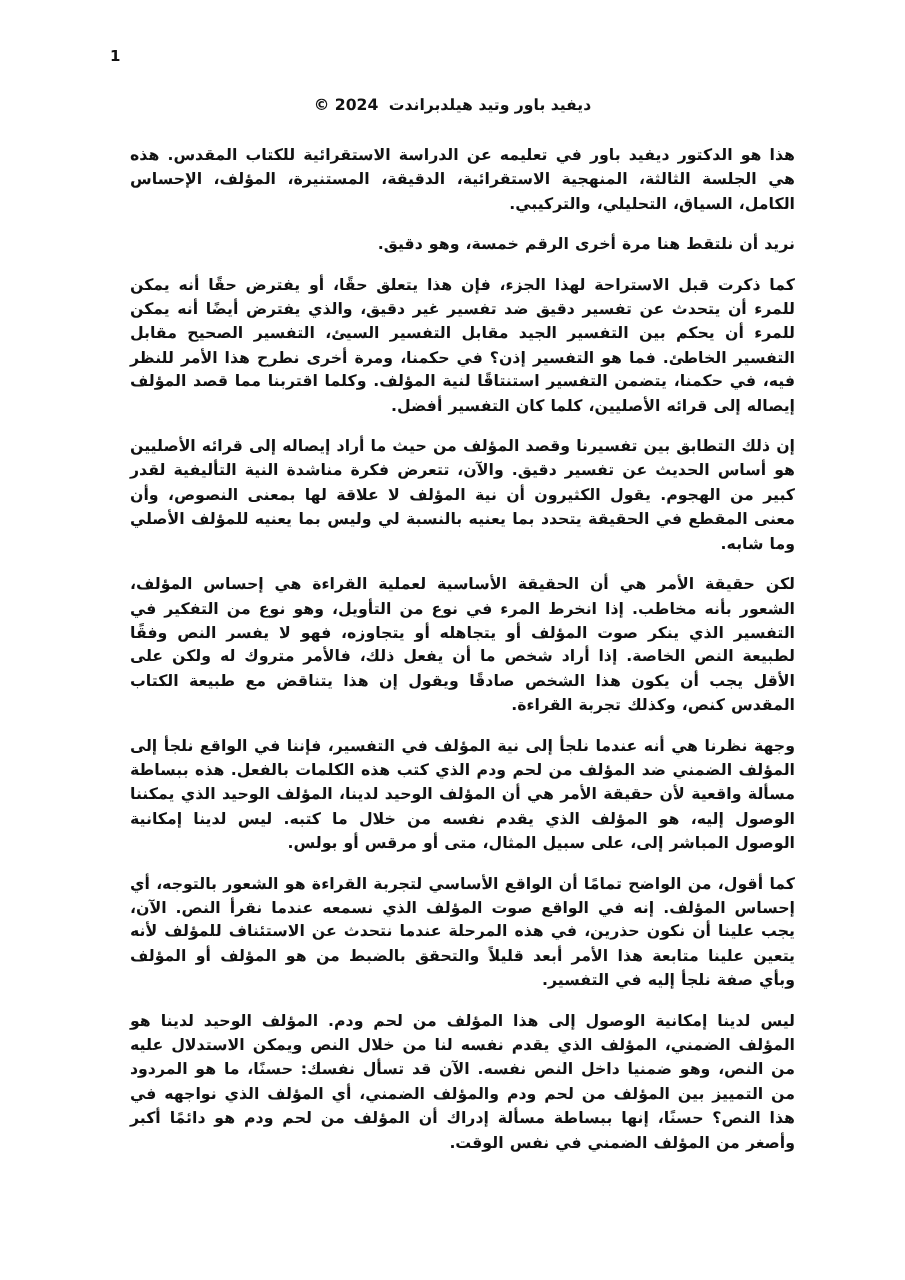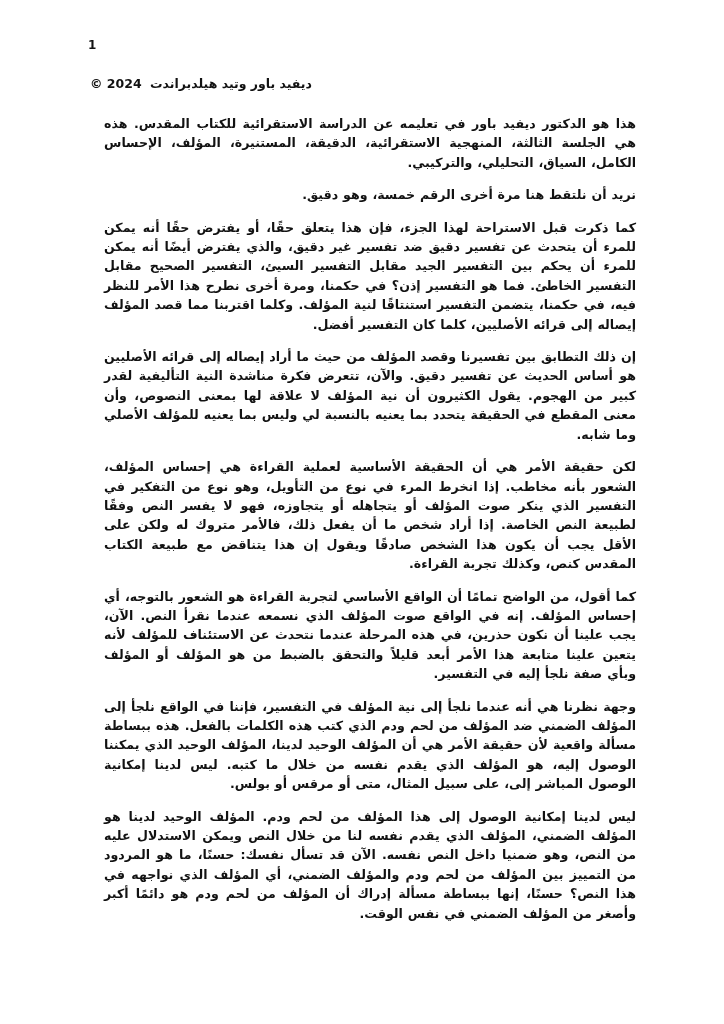--- a/index.html
+++ b/index.html
@@ -32,21 +32,21 @@
     margin: 0 0 4px 0;
   }
   .title-line {
     font-size: 18px;
     font-weight: bold;
     line-height: 26px;
     letter-spacing: 0;
   }
   .copyright {
     direction: rtl;
-    text-align: left;
+    text-align: center;
     font-size: 12.5px;
     font-weight: bold;
     line-height: 20px;
     margin-top: 5px;
   }
   .copyright span { padding: 0 2px; }
   .body-text {
     margin-top: 20px;
   }
   .para {
@@ -74,18 +74,18 @@
       <span dir="ltr">© 2024</span>
     </div>
   </header>
 
   <main class="body-text">
     <p class="para">هذا هو الدكتور ديفيد باور في تعليمه عن الدراسة الاستقرائية للكتاب المقدس. هذه هي الجلسة الثالثة، المنهجية الاستقرائية، الدقيقة، المستنيرة، المؤلف، الإحساس الكامل، السياق، التحليلي، والتركيبي.</p>
     <p class="para">نريد أن نلتقط هنا مرة أخرى الرقم خمسة، وهو دقيق.</p>
     <p class="para">كما ذكرت قبل الاستراحة لهذا الجزء، فإن هذا يتعلق حقًا، أو يفترض حقًا أنه يمكن للمرء أن يتحدث عن تفسير دقيق ضد تفسير غير دقيق، والذي يفترض أيضًا أنه يمكن للمرء أن يحكم بين التفسير الجيد مقابل التفسير السيئ، التفسير الصحيح مقابل التفسير الخاطئ. فما هو التفسير إذن؟ في حكمنا، ومرة أخرى نطرح هذا الأمر للنظر فيه، في حكمنا، يتضمن التفسير استنتاقًا لنية المؤلف. وكلما اقتربنا مما قصد المؤلف إيصاله إلى قرائه الأصليين، كلما كان التفسير أفضل.</p>
     <p class="para">إن ذلك التطابق بين تفسيرنا وقصد المؤلف من حيث ما أراد إيصاله إلى قرائه الأصليين هو أساس الحديث عن تفسير دقيق. والآن، تتعرض فكرة مناشدة النية التأليفية لقدر كبير من الهجوم. يقول الكثيرون أن نية المؤلف لا علاقة لها بمعنى النصوص، وأن معنى المقطع في الحقيقة يتحدد بما يعنيه بالنسبة لي وليس بما يعنيه للمؤلف الأصلي وما شابه.</p>
     <p class="para">لكن حقيقة الأمر هي أن الحقيقة الأساسية لعملية القراءة هي إحساس المؤلف، الشعور بأنه مخاطب. إذا انخرط المرء في نوع من التأويل، وهو نوع من التفكير في التفسير الذي ينكر صوت المؤلف أو يتجاهله أو يتجاوزه، فهو لا يفسر النص وفقًا لطبيعة النص الخاصة. إذا أراد شخص ما أن يفعل ذلك، فالأمر متروك له ولكن على الأقل يجب أن يكون هذا الشخص صادقًا ويقول إن هذا يتناقض مع طبيعة الكتاب المقدس كنص، وكذلك تجربة القراءة.</p>
+    <p class="para">وجهة نظرنا هي أنه عندما نلجأ إلى نية المؤلف في التفسير، فإننا في الواقع نلجأ إلى المؤلف الضمني ضد المؤلف من لحم ودم الذي كتب هذه الكلمات بالفعل. هذه ببساطة مسألة واقعية لأن حقيقة الأمر هي أن المؤلف الوحيد لدينا، المؤلف الوحيد الذي يمكننا الوصول إليه، هو المؤلف الذي يقدم نفسه من خلال ما كتبه. ليس لدينا إمكانية الوصول المباشر إلى، على سبيل المثال، متى أو مرقس أو بولس.</p>
     <p class="para">كما أقول، من الواضح تمامًا أن الواقع الأساسي لتجربة القراءة هو الشعور بالتوجه، أي إحساس المؤلف. إنه في الواقع صوت المؤلف الذي نسمعه عندما نقرأ النص. الآن، يجب علينا أن نكون حذرين، في هذه المرحلة عندما نتحدث عن الاستئناف للمؤلف لأنه يتعين علينا متابعة هذا الأمر أبعد قليلاً والتحقق بالضبط من هو المؤلف أو المؤلف وبأي صفة نلجأ إليه في التفسير.</p>
-    <p class="para">وجهة نظرنا هي أنه عندما نلجأ إلى نية المؤلف في التفسير، فإننا في الواقع نلجأ إلى المؤلف الضمني ضد المؤلف من لحم ودم الذي كتب هذه الكلمات بالفعل. هذه ببساطة مسألة واقعية لأن حقيقة الأمر هي أن المؤلف الوحيد لدينا، المؤلف الوحيد الذي يمكننا الوصول إليه، هو المؤلف الذي يقدم نفسه من خلال ما كتبه. ليس لدينا إمكانية الوصول المباشر إلى، على سبيل المثال، متى أو مرقس أو بولس.</p>
     <p class="para">ليس لدينا إمكانية الوصول إلى هذا المؤلف من لحم ودم. المؤلف الوحيد لدينا هو المؤلف الضمني، المؤلف الذي يقدم نفسه لنا من خلال النص ويمكن الاستدلال عليه من النص، وهو ضمنيا داخل النص نفسه. الآن قد تسأل نفسك: حسنًا، ما هو المردود من التمييز بين المؤلف من لحم ودم والمؤلف الضمني، أي المؤلف الذي نواجهه في هذا النص؟ حسنًا، إنها ببساطة مسألة إدراك أن المؤلف من لحم ودم هو دائمًا أكبر وأصغر من المؤلف الضمني في نفس الوقت.</p>
   </main>
 
 </div>
 
 </body></html>

